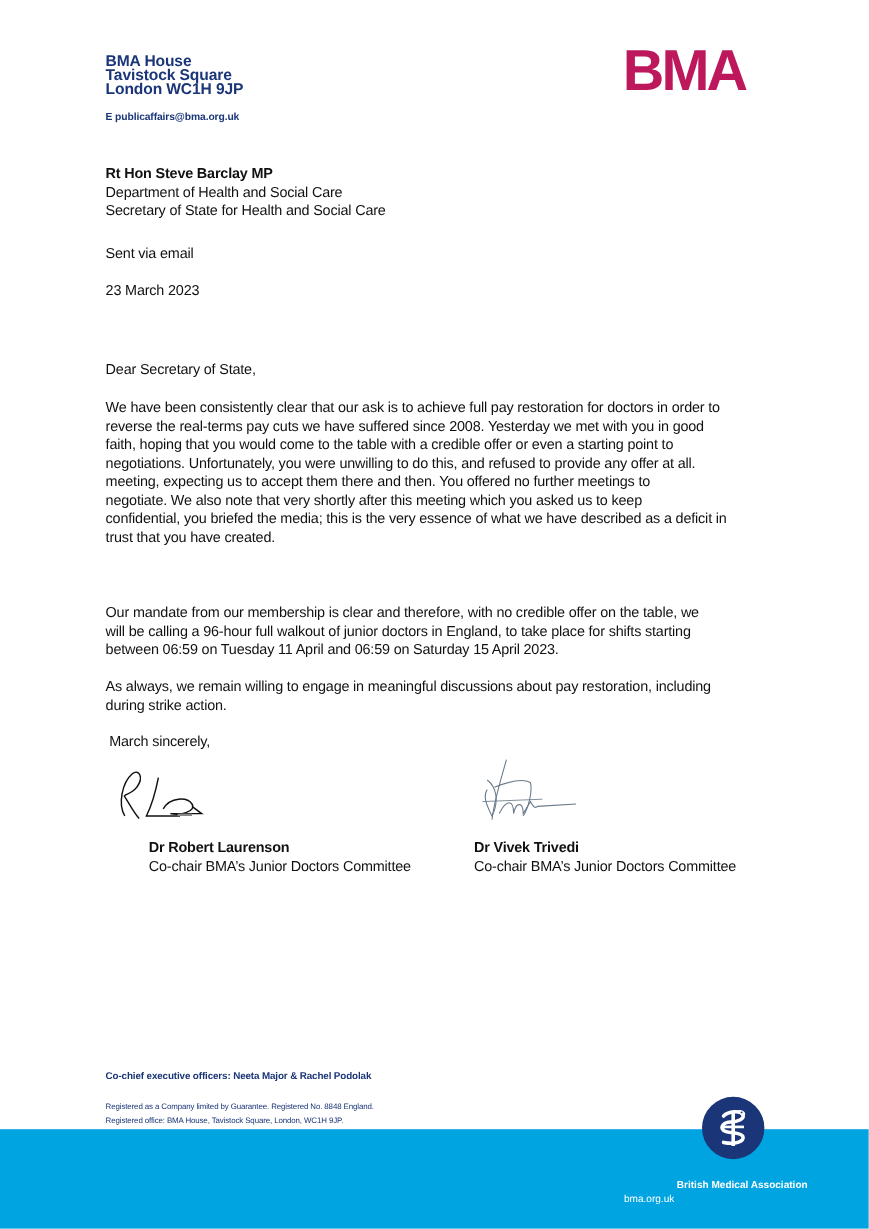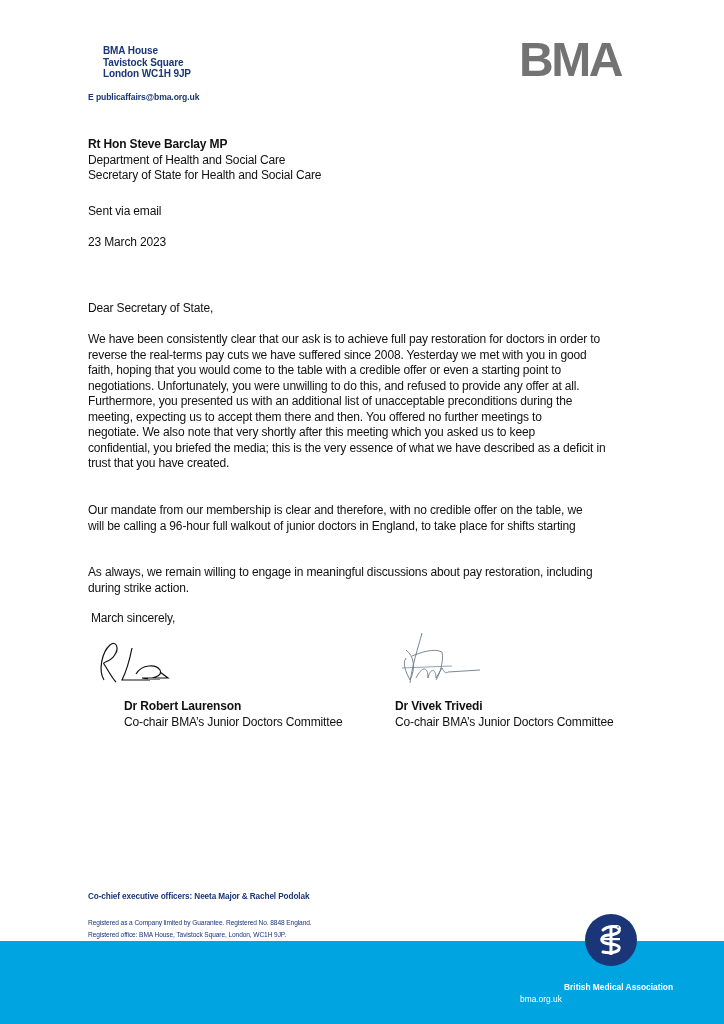--- a/index.html
+++ b/index.html
@@ -3,24 +3,24 @@
   <meta charset="utf-8">
   <style>
     html, body { margin: 0; padding: 0; }
     body {
       width: 724px; height: 1024px; position: relative; overflow: hidden;
       background: #ffffff;
       font-family: "Liberation Sans", "DejaVu Sans", sans-serif;
       color: #111111;
     }
     .abs { position: absolute; }
-    .addr { left: 88px; top: 45px; font-size: 10px; line-height: 11.6px; color: #1a3578; font-weight: bold; letter-spacing: -0.1px; margin-left: 15px; }
+    .addr { left: 88px; top: 45px; font-size: 13px; line-height: 11.6px; color: #1a3578; font-weight: bold; letter-spacing: -0.1px; }
     .addr div { white-space: nowrap; }
     .email { left: 88px; top: 92px; font-size: 8.6px; color: #1a3578; font-weight: bold; letter-spacing: -0.1px; white-space: nowrap; }
-    .logo { left: 519px; top: 36px; font-size: 48px; font-weight: bold; color: #737373; letter-spacing: -2.5px; line-height: 48px; font-family: "Liberation Sans", sans-serif; }
+    .logo { left: 519px; top: 36px; font-size: 48px; font-weight: bold; color: #be185d; letter-spacing: -2.5px; line-height: 48px; font-family: "Liberation Sans", sans-serif; }
     .text { font-size: 12px; line-height: 15.5px; letter-spacing: -0.15px; white-space: nowrap; }
     .bold { font-weight: bold; }
     .recipient { left: 88px; top: 137px; }
     .sent { left: 88px; top: 204px; }
     .date { left: 88px; top: 235px; }
     .greeting { left: 88px; top: 301px; }
     .para { left: 88px; }
     .para1 { top: 332px; }
     .para2 { top: 503px; }
     .para3 { top: 565px; }
@@ -57,30 +57,30 @@
 <div class="abs text sent">Sent via email</div>
 <div class="abs text date">23 March 2023</div>
 
 <div class="abs text greeting">Dear Secretary of State,</div>
 
 <div class="abs text para para1">
   <div>We have been consistently clear that our ask is to achieve full pay restoration for doctors in order to</div>
   <div>reverse the real-terms pay cuts we have suffered since 2008.  Yesterday we met with you in good</div>
   <div>faith, hoping that you would come to the table with a credible offer or even a starting point to</div>
   <div>negotiations. Unfortunately, you were unwilling to do this, and refused to provide any offer at all.</div>
-  <div>Furthermore, you presented us with an additional list of unacceptable preconditions during the</div>
   <div>meeting, expecting us to accept them there and then. You offered no further meetings to</div>
   <div>negotiate.  We also note that very shortly after this meeting which you asked us to keep</div>
   <div>confidential, you briefed the media; this is the very essence of what we have described as a deficit in</div>
   <div>trust that you have created.</div>
 </div>
 
 <div class="abs text para para2">
   <div>Our mandate from our membership is clear and therefore, with no credible offer on the table, we</div>
   <div>will be calling a 96-hour full walkout of junior doctors in England, to take place for shifts starting</div>
+  <div>between 06:59 on Tuesday 11 April and 06:59 on Saturday 15 April 2023.</div>
 </div>
 
 <div class="abs text para para3">
   <div>As always, we remain willing to engage in meaningful discussions about pay restoration, including</div>
   <div>during strike action.</div>
 </div>
 
 <div class="abs text closing">March sincerely,</div>
 
 <svg class="sig sig1" viewBox="0 0 90 45">

